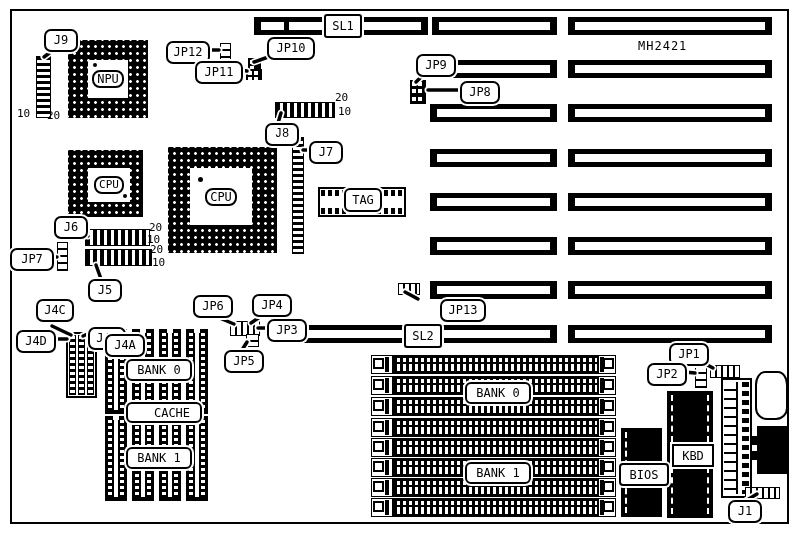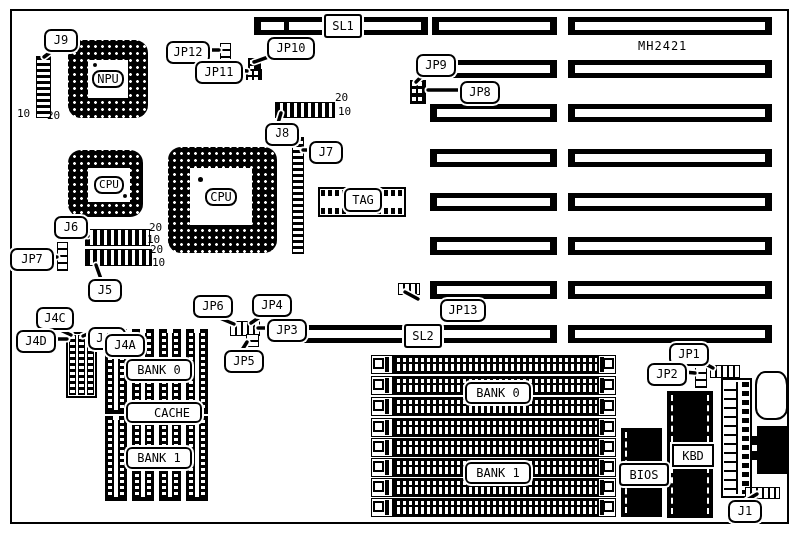--- a/index.html
+++ b/index.html
@@ -15,21 +15,21 @@
   
   .co{background:#fff;border:2px solid #000;border-radius:7px;box-shadow:0 0 0 2px #fff;
       font-size:12px;line-height:13px;display:flex;align-items:center;justify-content:center;
       z-index:6;white-space:nowrap;}
   
   .tag{background:#fff;border:2px solid #000;border-radius:6px;box-shadow:0 0 0 2px #fff;
        font-size:12px;line-height:12px;display:flex;align-items:center;justify-content:center;
        z-index:4;white-space:nowrap;}
   
   .pga{background-color:#000;background-image:radial-gradient(#fff 1.3px, rgba(0,0,0,0) 1.5px);
-       background-size:7px 7px;background-position:3px 3px;border-radius:13px;}
+       background-size:7px 7px;background-position:3px 3px;}
   .pga .win{position:absolute;background:#fff;display:flex;align-items:center;justify-content:center;}
   .pga .dot{position:absolute;background:#000;border-radius:50%;}
   .chiplbl{border:2px solid #000;border-radius:8px;background:#fff;font-size:12px;line-height:12px;
            padding:1px 3px;}
   
   .vladder{border:1px solid #000;background:repeating-linear-gradient(180deg,#000 0 3px,#fff 3px 6px);}
   .hladder{border:1px solid #000;background:repeating-linear-gradient(90deg,#000 0 4px,#fff 4px 7px);}
   .vjump{border:1px solid #000;background:repeating-linear-gradient(180deg,#fff 0 5px,#000 5px 7px);}
   .hjump{border:1px solid #000;background:repeating-linear-gradient(90deg,#fff 0 4px,#000 4px 6px);}
   .blockjump{background:#000;display:flex;flex-wrap:wrap;gap:2px;padding:2px;box-sizing:border-box;}
@@ -265,21 +265,21 @@
   <div class="abs vjump" style="left:57px;top:242px;width:9px;height:27px;"></div>
   <div class="abs co" style="left:10px;top:248px;width:40px;height:19px;text-align:center;">
       <span>JP7</span>
     </div>
 
   <div class="abs j4grid" style="left:66px;top:332px;width:31px;height:66px;">
     <div class="col"></div>
     <div class="col"></div>
     <div class="col"></div>
   </div>
-  <div class="abs co" style="left:36px;top:307px;width:34px;height:19px;">
+  <div class="abs co" style="left:36px;top:299px;width:34px;height:19px;">
       <span>J4C</span>
     </div>
   <div class="abs co" style="left:88px;top:327px;width:34px;height:19px;">
       <span>J4B</span>
     </div>
   <div class="abs co" style="left:16px;top:330px;width:36px;height:19px;">
       <span>J4D</span>
     </div>
   <div class="abs co" style="left:105px;top:334px;width:36px;height:19px;">
       <span>J4A</span>

